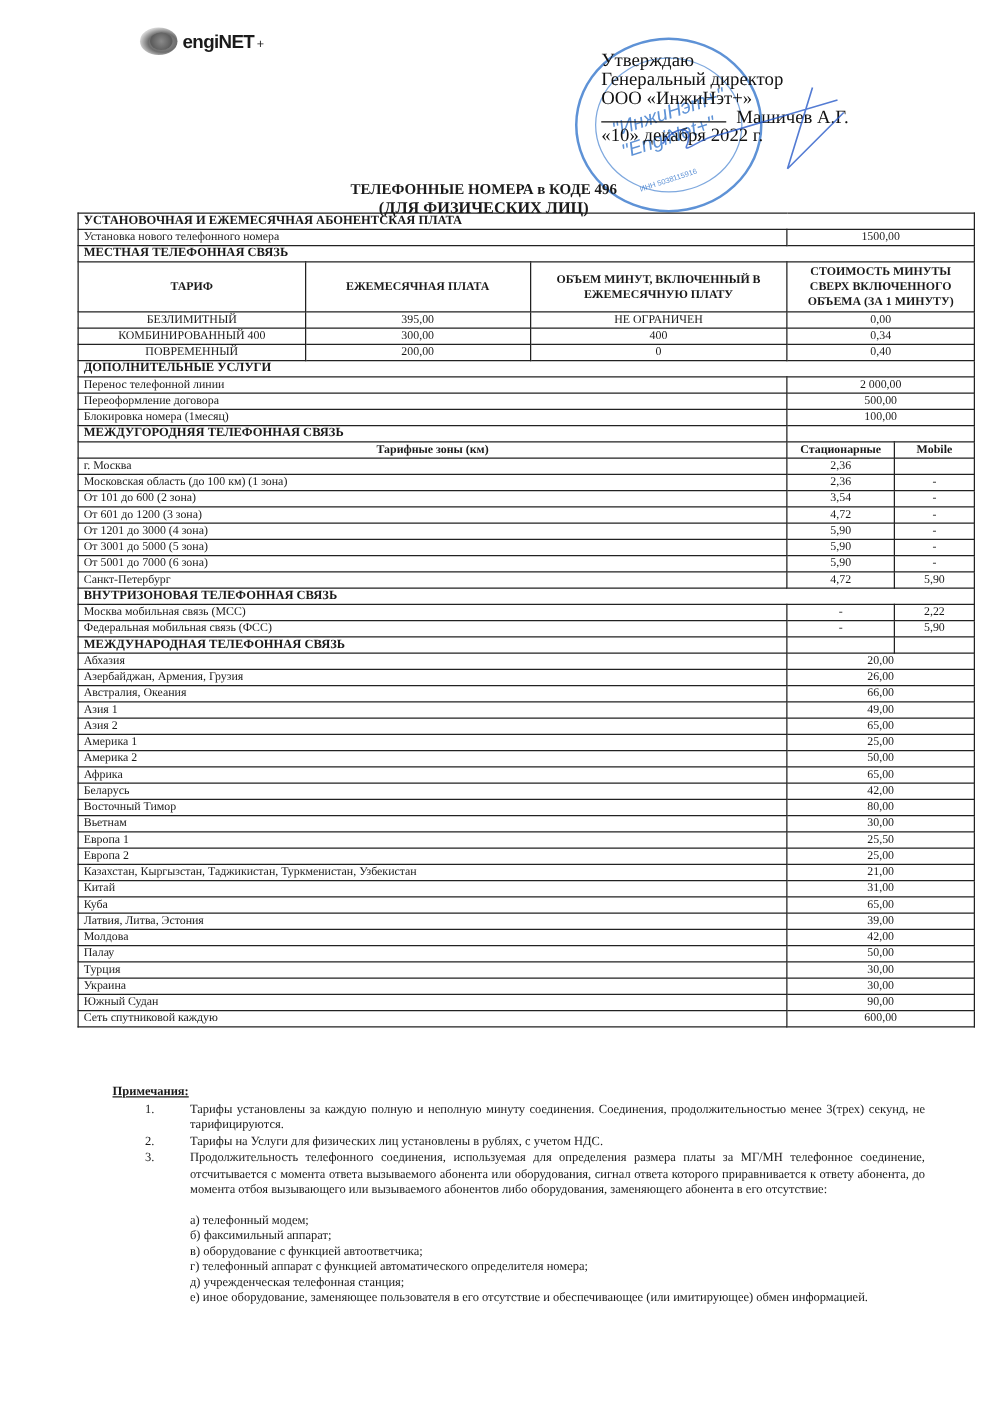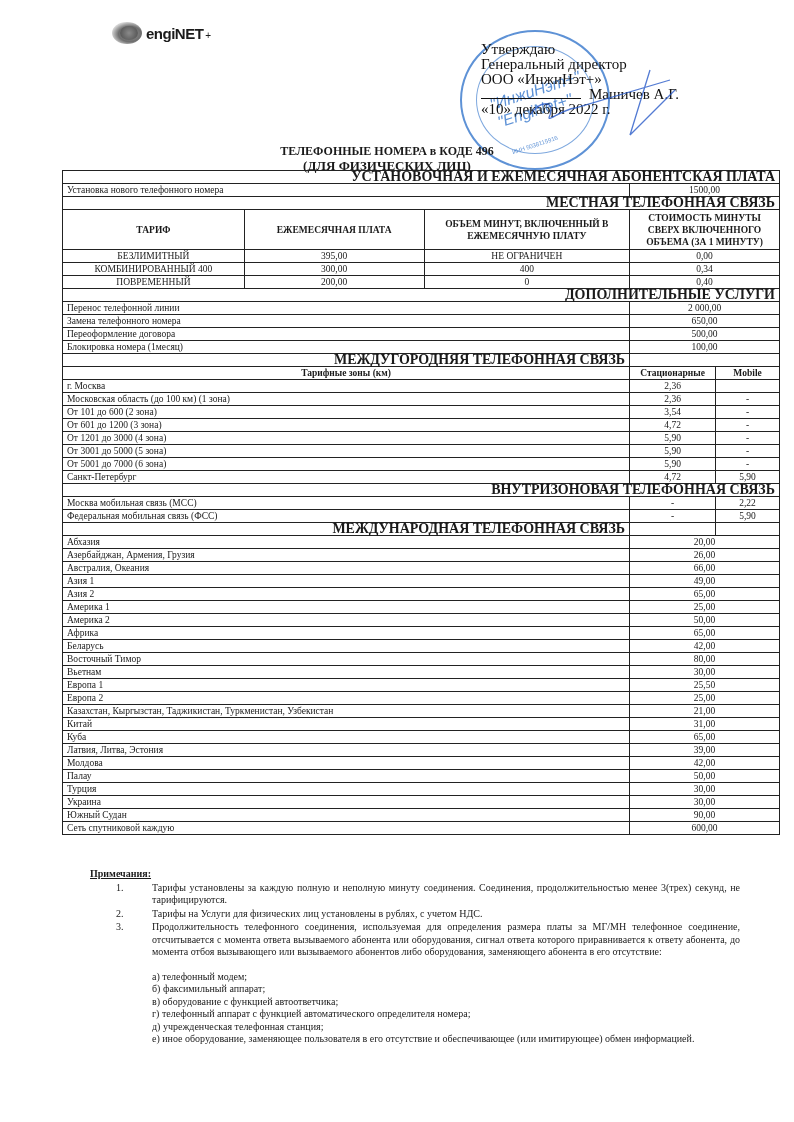--- a/index.html
+++ b/index.html
@@ -23,21 +23,21 @@
   .stamp-t2 { top: 70px; font-size: 16px; font-style: italic; }
   .stamp-t3 { top: 110px; font-size: 6px; }
   .signature { position: absolute; left: 500px; top: 60px; width: 180px; height: 80px; pointer-events: none; }
 
   .title { position: absolute; left: 0; width: 774px; text-align: center; font-weight: bold; }
   .title-main { top: 144px; font-size: 12px; }
   .title-sub { top: 158px; font-size: 13px; }
 
   .tbl { position: absolute; left: 62px; top: 170px; width: 718px; border-collapse: collapse; font-size: 9.5px; }
   .tbl td { border: 1px solid #222; padding: 0 4px; height: 12.6px; line-height: 12px; white-space: nowrap; }
-  .tbl .sec td { text-align: right; font-weight: bold; font-size: 14px; }
+  .tbl .sec td { text-align: left; font-weight: bold; font-size: 10px; }
   .tbl .num { text-align: center; }
   .tbl .hdr td { text-align: center; font-weight: bold; font-size: 9.5px; height: 40px; white-space: normal; line-height: 12px; }
   .tbl .subhdr td { font-weight: bold; text-align: center; }
   .tbl .ctr { text-align: center; }
 
   .notes { position: absolute; left: 90px; top: 868px; width: 650px; font-size: 10px; line-height: 12.5px; }
   .notes-title { font-weight: bold; text-decoration: underline; margin-bottom: 1px; }
   .notes ol { list-style: none; }
   .notes li { display: flex; margin-bottom: 1px; }
   .notes .n { width: 28px; flex: none; padding-left: 26px; box-sizing: content-box; }
@@ -119,24 +119,20 @@
         <td class="ctr">0</td>
         <td colspan="2" class="ctr">0,40</td>
       </tr>
 
   <tr class="sec">
         <td colspan="5">ДОПОЛНИТЕЛЬНЫЕ УСЛУГИ</td>
       </tr>
   <tr>
         <td colspan="3">Перенос телефонной линии</td>
         <td colspan="2" class="num">2 000,00</td>
-      </tr>
-  <tr>
-        <td colspan="3">Замена телефонного номера</td>
-        <td colspan="2" class="num">650,00</td>
       </tr>
   <tr>
         <td colspan="3">Переоформление договора</td>
         <td colspan="2" class="num">500,00</td>
       </tr>
   <tr>
         <td colspan="3">Блокировка номера  (1месяц)</td>
         <td colspan="2" class="num">100,00</td>
       </tr>
 

